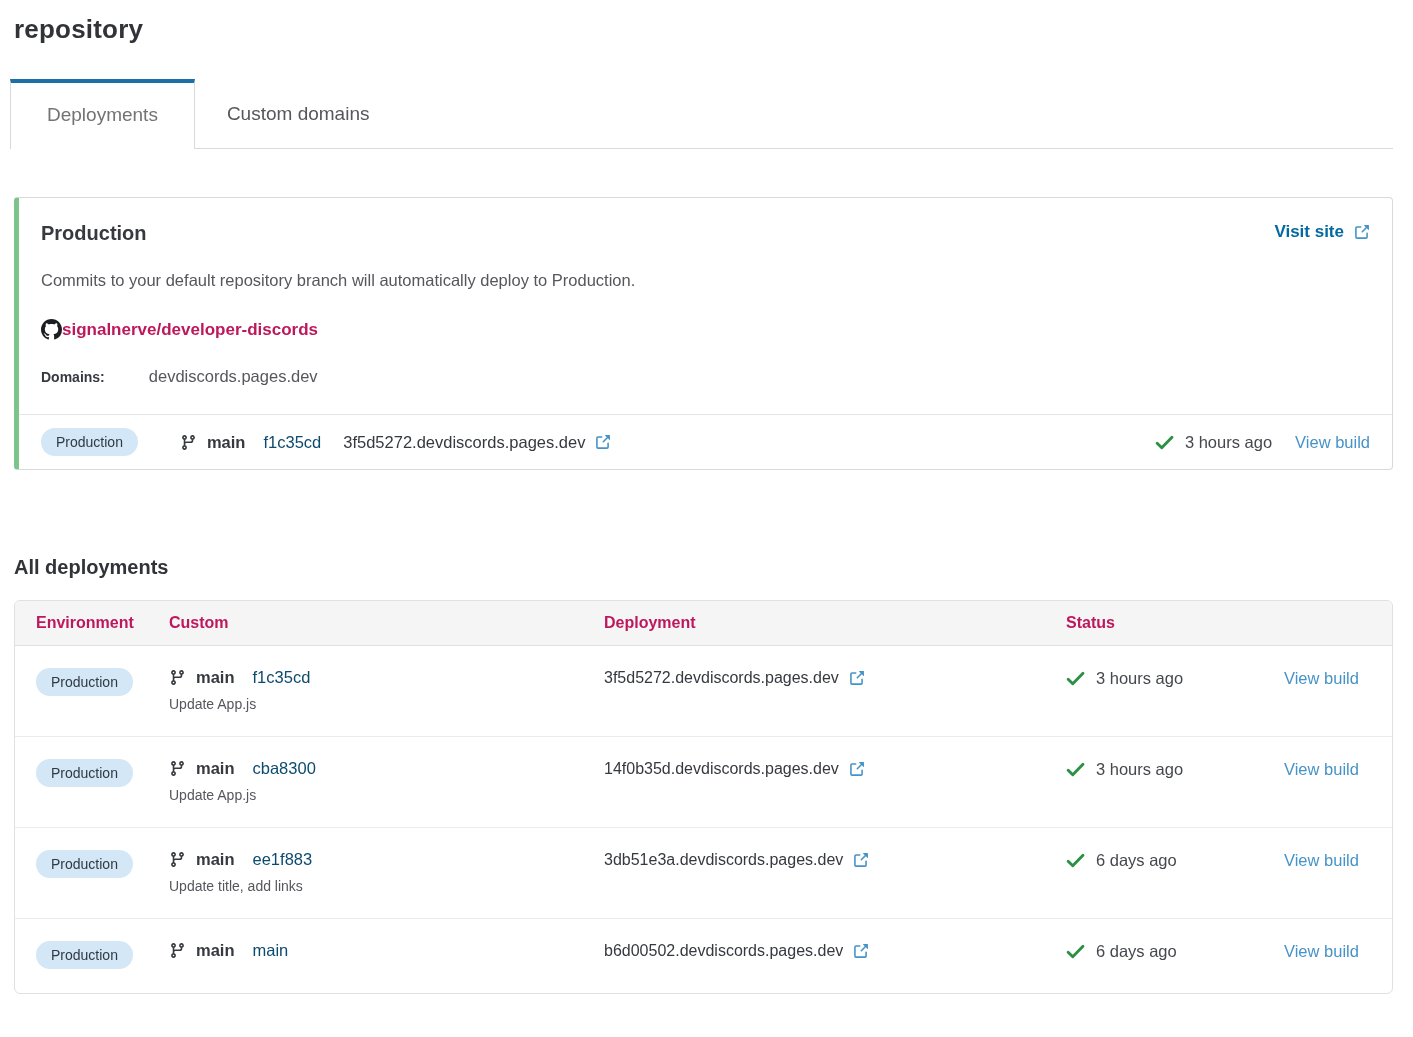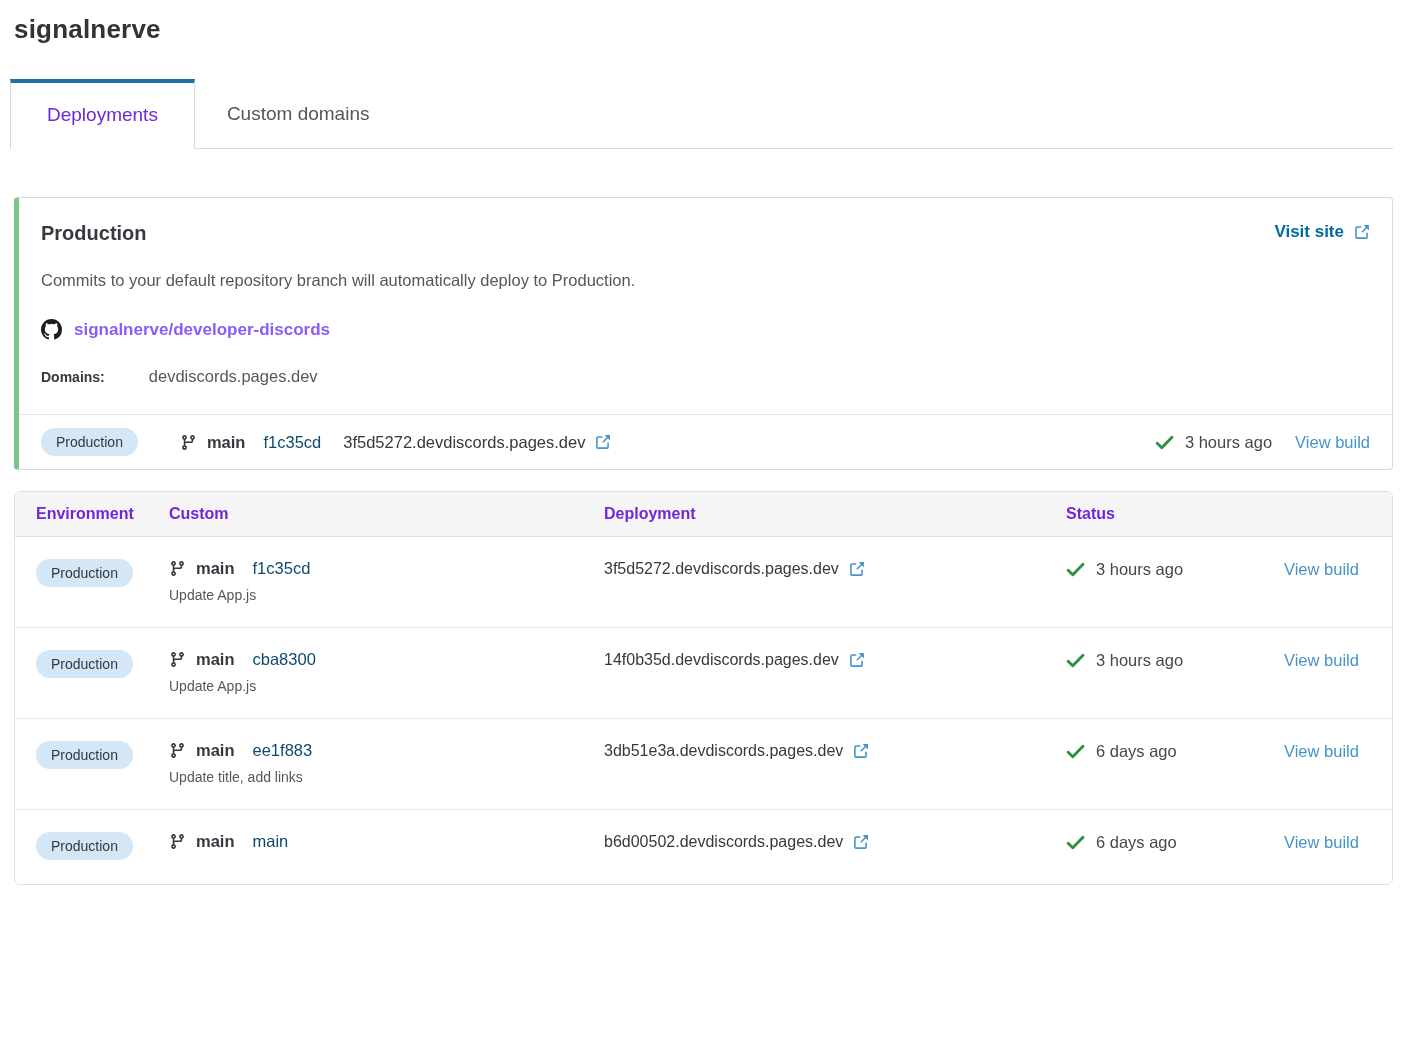--- a/index.html
+++ b/index.html
@@ -15,40 +15,40 @@
   
   .page-title { font-size: 26px; font-weight: 700; color: #313338; letter-spacing: .2px; }
 
   
   .tabs { display: flex; align-items: stretch; margin-top: 34px; border-bottom: 1px solid #d9d9d9; }
   .tab {
     font-size: 19px; color: #56565c; padding: 24px 32px 22px;
     cursor: pointer; white-space: nowrap;
   }
   .tab.active {
-    color: #6d28d9; background: #fff;
+    color: #737373; background: #fff;
     border: 1px solid #d9d9d9; border-top: 4px solid #1d6fa5; border-bottom: none;
     margin-bottom: -1px; padding: 21px 36px 23px;
   }
   .tab:first-child.active { margin-left: -4px; }
 
   
   .prod-card {
     margin-top: 48px;
     border: 1px solid #d9d9d9;
     border-left: 5px solid #7cc489;
     border-radius: 4px;
   }
   .card-body { padding: 24px 22px 28px 22px; }
   .card-head { display: flex; justify-content: space-between; align-items: flex-start; }
   .card-head h2 { font-size: 20px; font-weight: 600; color: #36393f; }
   .visit { display: inline-flex; align-items: center; gap: 9px; text-decoration: none; color: #0369a1; font-size: 17px; font-weight: 600; cursor: pointer; }
   .visit svg { margin-top: 1px; }
   .desc { margin-top: 26px; font-size: 16.5px; color: #56565c; }
-  .repo { margin-top: 29px; display: flex; align-items: center; gap: 12px; font-size: 17px; font-weight: 700; color: #8b5cf6; cursor: pointer; }
+  .repo { margin-top: 29px; display: flex; align-items: center; font-size: 17px; font-weight: 700; color: #be185d; cursor: pointer; }
   .domains { margin-top: 27px; display: flex; align-items: baseline; }
   .domains .dlabel { font-size: 14px; font-weight: 600; color: #36393f; }
   .domains .dvalue { font-size: 16.5px; color: #56565c; margin-left: 44px; }
 
   .card-row {
     border-top: 1px solid #e4e4e4;
     padding: 13px 22px;
     display: flex; justify-content: space-between; align-items: center;
   }
   .cr-left { display: flex; align-items: center; }
@@ -71,21 +71,21 @@
   .thead, .trow {
     display: grid;
     grid-template-columns: 133px 435px 462px 218px 1fr;
     padding-left: 21px;
   }
   .thead {
     background: #f5f5f6;
     border-bottom: 1px solid #e0e0e0;
     border-radius: 6px 6px 0 0;
     padding-top: 13px; padding-bottom: 13px;
-    font-size: 16px; font-weight: 600; color: #6d28d9;
+    font-size: 16px; font-weight: 600; color: #be185d;
   }
   .trow { padding-top: 22px; padding-bottom: 24px; border-bottom: 1px solid #ececec; align-items: start; }
   .trow:last-child { border-bottom: none; }
 
   .badge {
     display: inline-block;
     background: #d3e7f6; color: #313a42;
     font-size: 14px; padding: 6px 15px; border-radius: 15px;
     white-space: nowrap;
   }
@@ -115,21 +115,21 @@
       <path fill="currentColor" d="M9.5 3.25a2.25 2.25 0 1 1 3 2.122V6A2.5 2.5 0 0 1 10 8.5H6a1 1 0 0 0-1 1v1.128a2.251 2.251 0 1 1-1.5 0V5.372a2.25 2.25 0 1 1 1.5 0v1.836A2.493 2.493 0 0 1 6 7h4a1 1 0 0 0 1-1v-.628A2.25 2.25 0 0 1 9.5 3.25Zm-6 0a.75.75 0 1 0 1.5 0 .75.75 0 0 0-1.5 0Zm8.25-.75a.75.75 0 1 0 0 1.5.75.75 0 0 0 0-1.5ZM4.25 12a.75.75 0 1 0 0 1.5.75.75 0 0 0 0-1.5Z"></path>
     </symbol>
     <symbol id="i-check" viewBox="0 0 16 16">
       <path d="M1.8 8.6l3.9 3.9L14.3 3.6" fill="none" stroke="currentColor" stroke-width="2.4" stroke-linecap="round" stroke-linejoin="round"></path>
     </symbol>
   </defs>
 </svg>
 
 <div class="page">
 
-  <h1 class="page-title">signalnerve</h1>
+  <h1 class="page-title">repository</h1>
 
   <div class="tabs">
     <div class="tab active">Deployments</div>
     <div class="tab">Custom domains</div>
   </div>
 
   <section class="prod-card">
     <div class="card-body">
       <div class="card-head">
         <h2>Production</h2>
@@ -175,20 +175,21 @@
           <svg width="19" height="19" style="color:#2b9044">
               <use href="#i-check"></use>
             </svg>
           <span class="status-time">3 hours ago</span>
         </span>
         <a class="view-link">View build</a>
       </div>
     </div>
   </section>
 
+  <h2 class="all-title">All deployments</h2>
 
   <div class="table">
     <div class="thead">
       <div>Environment</div>
       <div>Custom</div>
       <div>Deployment</div>
       <div>Status</div>
       <div></div>
     </div>
 

